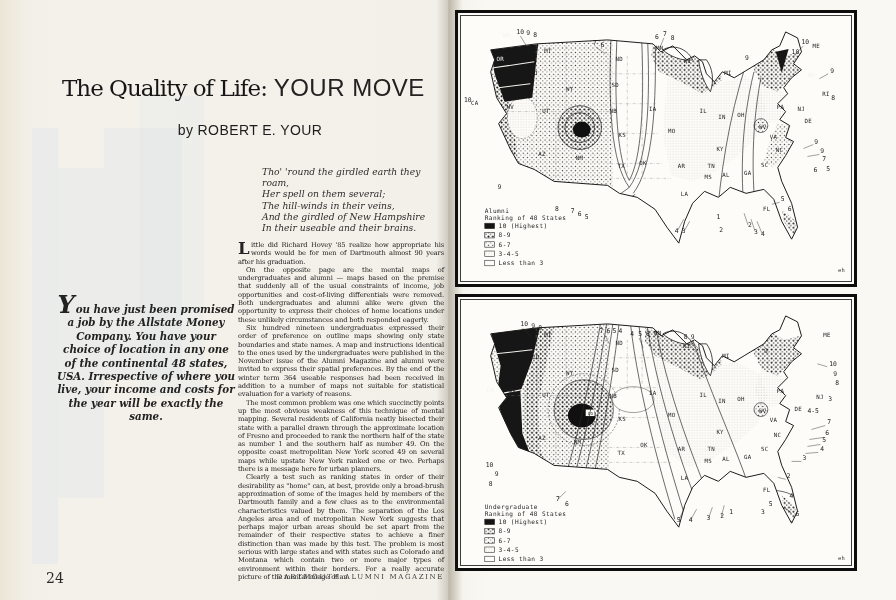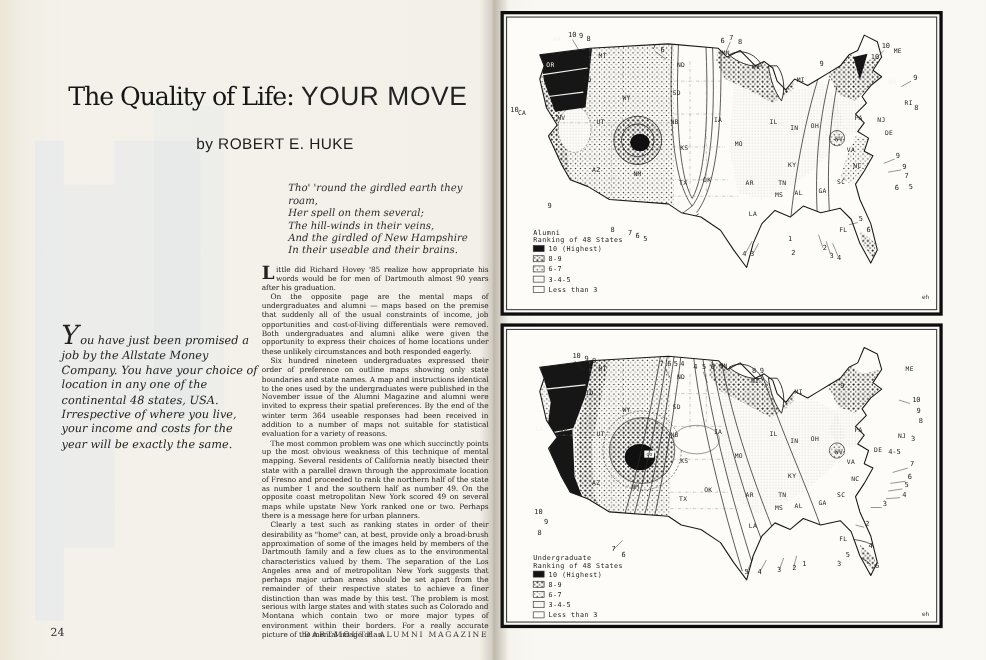--- a/index.html
+++ b/index.html
@@ -22,31 +22,31 @@
 
   .title{position:absolute;left:62px;top:74px;width:380px;white-space:nowrap;}
   .title .main{font-family:"DejaVu Serif",serif;font-size:23px;letter-spacing:-1px;color:#161616;}
   .title .sub{font-family:"Liberation Sans","DejaVu Sans",sans-serif;font-size:24px;font-weight:400;letter-spacing:.5px;color:#222;}
   .byline{position:absolute;left:130px;top:122px;width:240px;text-align:center;
     font-family:"Liberation Sans","DejaVu Sans",sans-serif;font-size:14px;color:#1d1d1d;letter-spacing:.4px;}
 
   .epigraph{position:absolute;left:262px;top:166px;width:182px;text-align:left;
     font-style:italic;font-size:9.2px;line-height:11.2px;color:#2b2b2b;}
 
-  .pull-quote{position:absolute;left:56px;top:300px;width:180px;text-align:left;
-    font-style:italic;font-size:10.3px;line-height:13.4px;color:#222;}
+  .pull-quote{position:absolute;left:56px;top:300px;width:180px;text-align:center;
+    font-style:italic;font-size:10.3px;line-height:13.4px;color:#222;font-weight:bold;}
   .pull-quote .qcap{font-size:24px;line-height:10px;font-style:italic;letter-spacing:1px;}
 
   .body-col{position:absolute;left:238px;top:241px;width:206px;
     font-size:6.7px;line-height:8.3px;letter-spacing:-.12px;text-align:justify;color:#222;}
   .body-col p{margin:0;}
   .body-col p.ind{text-indent:8px;}
   .dropcap{float:left;font-size:16.5px;line-height:15px;padding-right:1.5px;font-weight:bold;}
 
-  .foot{position:absolute;font-size:10px;color:#2a2a2a;text-align:center;}
+  .foot{position:absolute;font-size:14px;color:#2a2a2a;text-align:center;}
   .foot.pn-left{left:46px;top:570px;}
   .foot.mag{left:238px;top:573px;width:206px;text-align:right;font-size:7px;letter-spacing:1.6px;text-transform:uppercase;color:#3a3a3a;}
 
   .map-frame{position:absolute;left:7px;width:402px;height:277px;border:3px solid #0d0d0d;background:#fdfcf8;box-sizing:border-box;}
   .map-frame .inner{position:absolute;left:2px;top:2px;right:2px;bottom:2px;border:1px solid #3c3c3c;}
   .map-frame.top{top:10px;}
   .map-frame.bottom{top:294px;}
   .map-frame svg{position:absolute;left:0;top:0;width:100%;height:100%;}
 
   .outline{fill:none;stroke:#1a1a1a;stroke-width:1;stroke-linejoin:round;}
@@ -67,21 +67,21 @@
 <div class="gutter"></div>
 
 <div class="page page-left">
   <div class="sky s1"></div>
   <div class="sky s2"></div>
   <div class="sky s3"></div>
   <div class="sky s4"></div>
 
   <div class="title"><span class="main">The Quality of Life:</span><span class="sub"> YOUR MOVE</span></div>
 
-  <div class="byline">by ROBERT E. HUKE</div>
+  <div class="byline">by ROBERT E. YOUR</div>
 
   <div class="epigraph">
       <div>Tho' 'round the girdled earth they roam,</div>
       <div>Her spell on them several;</div>
       <div>The hill-winds in their veins,</div>
       <div>And the girdled of New Hampshire</div>
       <div>In their useable and their brains.</div>
     </div>
 
   <div class="pull-quote"><span class="qcap">Y</span>ou have just been promised a job by the Allstate Money Company. You have your choice of location in any one of the continental 48 states, USA. Irrespective of where you live, your income and costs for the year will be exactly the same.</div>

